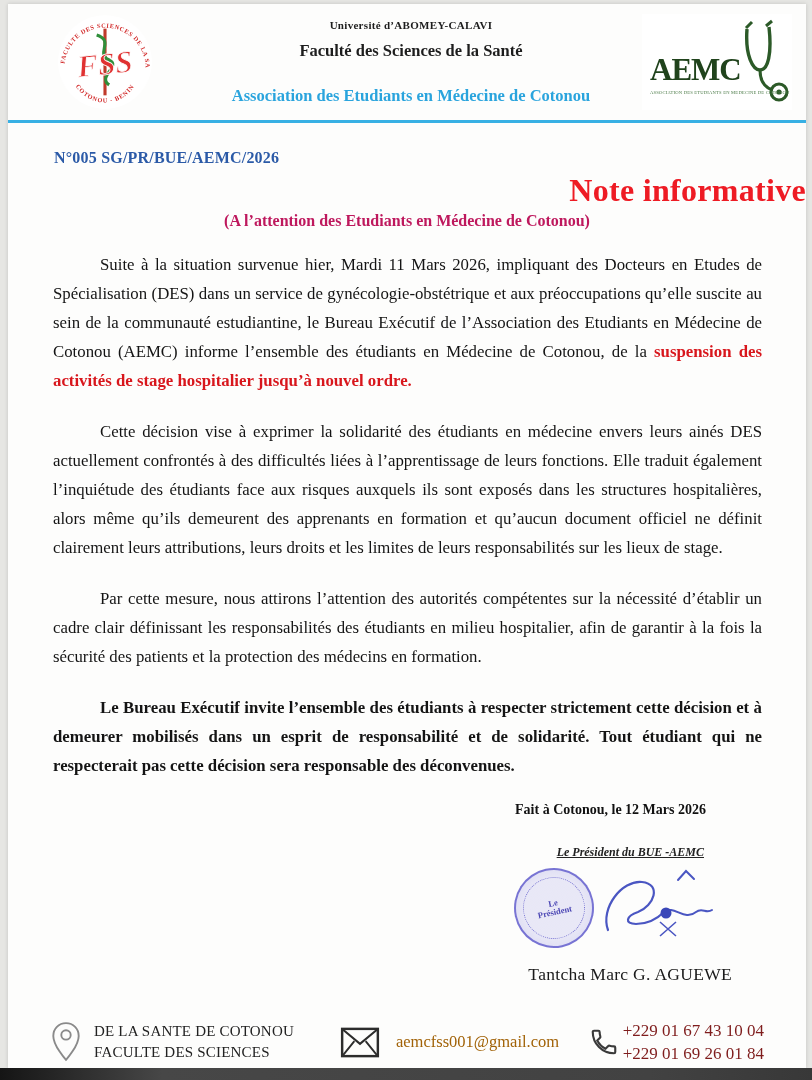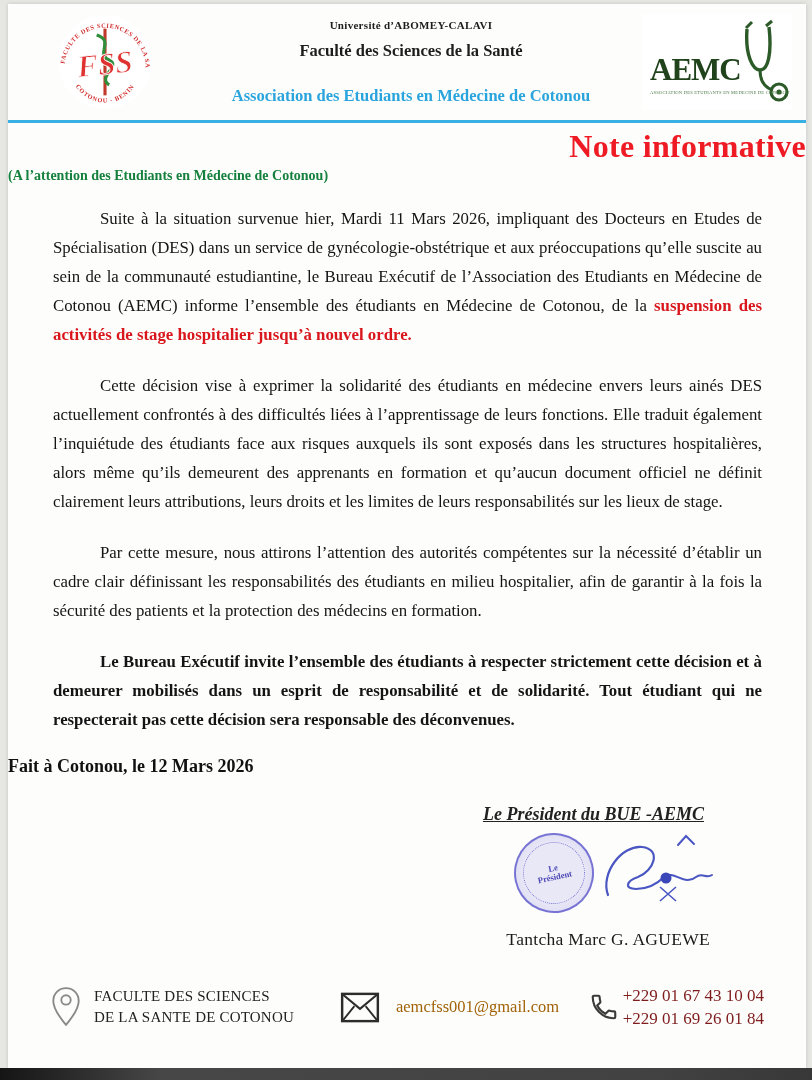--- a/index.html
+++ b/index.html
@@ -18,44 +18,44 @@
   .letterhead{display:flex;align-items:center;justify-content:space-between;padding:8px 14px 4px 22px;}
   .lh-center{flex:1;text-align:center;color:#1d1d1d;}
   .lh-line1{font-size:11px;font-weight:bold;letter-spacing:.3px;}
   .lh-line2{font-size:16.5px;font-weight:bold;margin-top:10px;}
   .lh-line3{font-size:16.5px;font-weight:bold;margin-top:25px;color:#2aa4dd;}
   .logo-box{width:150px;display:flex;justify-content:center;align-items:center;}
   .blue-rule{height:3px;background:#38b0e4;margin-top:4px;}
   
   .ref{margin:26px 0 0 46px;color:#2b5aa7;font-weight:bold;font-size:16px;letter-spacing:.2px;}
   .doc-title{text-align:right;color:#ee1b24;font-size:32px;font-weight:bold;margin-top:5px;letter-spacing:.3px;}
-  .doc-subtitle{text-align:left;font-weight:bold;font-size:14px;margin-top:3px;color:#15803d;}
+  .doc-subtitle{text-align:center;font-weight:bold;font-size:16px;margin-top:3px;color:#be185d;}
   
   .body-text{margin:20px 44px 0 45px;font-size:16.8px;line-height:29px;text-align:justify;color:#141414;}
   .body-text p{margin:0 0 22px;text-indent:47px;}
   .red-bold{color:#d8161c;font-weight:bold;}
   .p-bold{font-weight:bold;}
   
-  .dateline{text-align:left;margin:12px 100px 0 0;font-weight:bold;font-size:18px;color:#111;}
-  .signer-title{text-align:right;margin:27px 102px 0 0;font-style:italic;font-weight:bold;text-decoration:underline;font-size:18px;color:#222;}
+  .dateline{text-align:right;margin:12px 100px 0 0;font-weight:bold;font-size:14px;color:#111;}
+  .signer-title{text-align:right;margin:27px 102px 0 0;font-style:italic;font-weight:bold;text-decoration:underline;font-size:12px;color:#222;}
   .sig-block{position:relative;height:92px;margin-top:6px;}
   .stamp{
     position:absolute;left:506px;top:2px;width:76px;height:76px;border-radius:50%;
     border:2px solid rgba(92,88,202,.8);
     display:flex;align-items:center;justify-content:center;
     transform:rotate(-12deg);
     background:radial-gradient(circle, rgba(110,105,215,.14) 55%, rgba(110,105,215,.28) 100%);
   }
   .stamp::before{
     content:"";position:absolute;inset:7px;border-radius:50%;
     border:1.5px dotted rgba(92,88,202,.8);
   }
   .stamp-text{font-size:8.5px;font-weight:bold;color:#4b46b4;text-align:center;line-height:9px;width:40px;}
   .signature-svg{position:absolute;left:586px;top:0px;}
-  .signer-name{text-align:right;margin:6px 96px 0 0;font-size:17.5px;color:#1a1a1a;letter-spacing:.3px;}
+  .signer-name{text-align:right;margin:6px 74px 0 0;font-size:17.5px;color:#1a1a1a;letter-spacing:.3px;}
   
   .footer{display:flex;align-items:center;margin:34px 42px 0 42px;}
   .f-group{display:flex;align-items:center;}
   .f-address{margin-left:12px;font-size:15px;line-height:21px;color:#222;letter-spacing:.2px;}
   .f-email-group{margin-left:46px;}
   .f-email{margin-left:16px;font-size:16.5px;color:#a16207;}
   .f-phone-group{margin-left:auto;}
   .f-phones{margin-left:4px;font-size:17px;line-height:23px;color:#7f1d1d;white-space:nowrap;}
   .bottom-bar{position:absolute;left:0;right:0;bottom:0;height:12px;background:linear-gradient(90deg,#151515,#474747 20%,#424242 80%,#383838);}
 </style>
@@ -99,20 +99,21 @@
         <path d="M118,56 C118,68 124,74 131,76" fill="none" stroke="#2c5a28" stroke-width="3"></path>
         <circle cx="137" cy="78" r="8" fill="none" stroke="#2c5a28" stroke-width="3"></circle>
         <circle cx="137" cy="78" r="2.6" fill="#2c5a28"></circle>
         <text x="8" y="80" font-size="4.6" fill="#4a7a46" letter-spacing="0.2">ASSOCIATION DES ETUDIANTS EN MEDECINE DE COTONOU</text>
       </svg>
     </div>
   </div>
 
   <div class="blue-rule"></div>
 
+  <div class="ref">N°005 SG/PR/BUE/AEMC/2026</div>
   <div class="doc-title">Note informative</div>
   <div class="doc-subtitle">(A l’attention des Etudiants en Médecine de Cotonou)</div>
 
   <div class="body-text">
     <p><span>Suite à la situation survenue hier, Mardi 11 Mars 2026, impliquant des Docteurs en Etudes de Spécialisation (DES) dans un service de gynécologie-obstétrique et aux préoccupations qu’elle suscite au sein de la communauté estudiantine, le Bureau Exécutif de l’Association des Etudiants en Médecine de Cotonou (AEMC) informe l’ensemble des étudiants en Médecine de Cotonou, de la </span><span class="red-bold">suspension des activités de stage hospitalier jusqu’à nouvel ordre.</span></p>
     <p>Cette décision vise à exprimer la solidarité des étudiants en médecine envers leurs ainés DES actuellement confrontés à des difficultés liées à l’apprentissage de leurs fonctions. Elle traduit également l’inquiétude des étudiants face aux risques auxquels ils sont exposés dans les structures hospitalières, alors même qu’ils demeurent des apprenants en formation et qu’aucun document officiel ne définit clairement leurs attributions, leurs droits et les limites de leurs responsabilités sur les lieux de stage.</p>
     <p>Par cette mesure, nous attirons l’attention des autorités compétentes sur la nécessité d’établir un cadre clair définissant les responsabilités des étudiants en milieu hospitalier, afin de garantir à la fois la sécurité des patients et la protection des médecins en formation.</p>
     <p class="p-bold">Le Bureau Exécutif invite l’ensemble des étudiants à respecter strictement cette décision et à demeurer mobilisés dans un esprit de responsabilité et de solidarité.  Tout étudiant qui ne respecterait pas cette décision sera responsable des déconvenues.</p>
   </div>
 
@@ -134,22 +135,22 @@
 
   <div class="signer-name">Tantcha Marc G. AGUEWE</div>
 
   <div class="footer">
     <div class="f-group">
       <svg width="32" height="44" viewBox="0 0 34 46">
         <path d="M17,3 C9.2,3 3.5,9 3.5,16.5 C3.5,27 17,42 17,42 C17,42 30.5,27 30.5,16.5 C30.5,9 24.8,3 17,3 Z" fill="none" stroke="#8a8a8a" stroke-width="2"></path>
         <circle cx="17" cy="15.5" r="5" fill="none" stroke="#8a8a8a" stroke-width="2"></circle>
       </svg>
       <div class="f-address">
+        <div>DE LA SANTE DE COTONOU</div>
         <div>FACULTE DES SCIENCES</div>
-        <div>DE LA SANTE DE COTONOU</div>
       </div>
     </div>
 
     <div class="f-group f-email-group">
       <svg width="40" height="31" viewBox="0 0 42 33">
         <rect x="2" y="2" width="38" height="29" fill="none" stroke="#2c2c2c" stroke-width="2.6"></rect>
         <path d="M3,3 L21,18 L39,3" fill="none" stroke="#2c2c2c" stroke-width="2.2"></path>
         <path d="M3,30 L15,15 M39,30 L27,15" fill="none" stroke="#2c2c2c" stroke-width="2"></path>
       </svg>
       <span class="f-email">aemcfss001@gmail.com</span>

